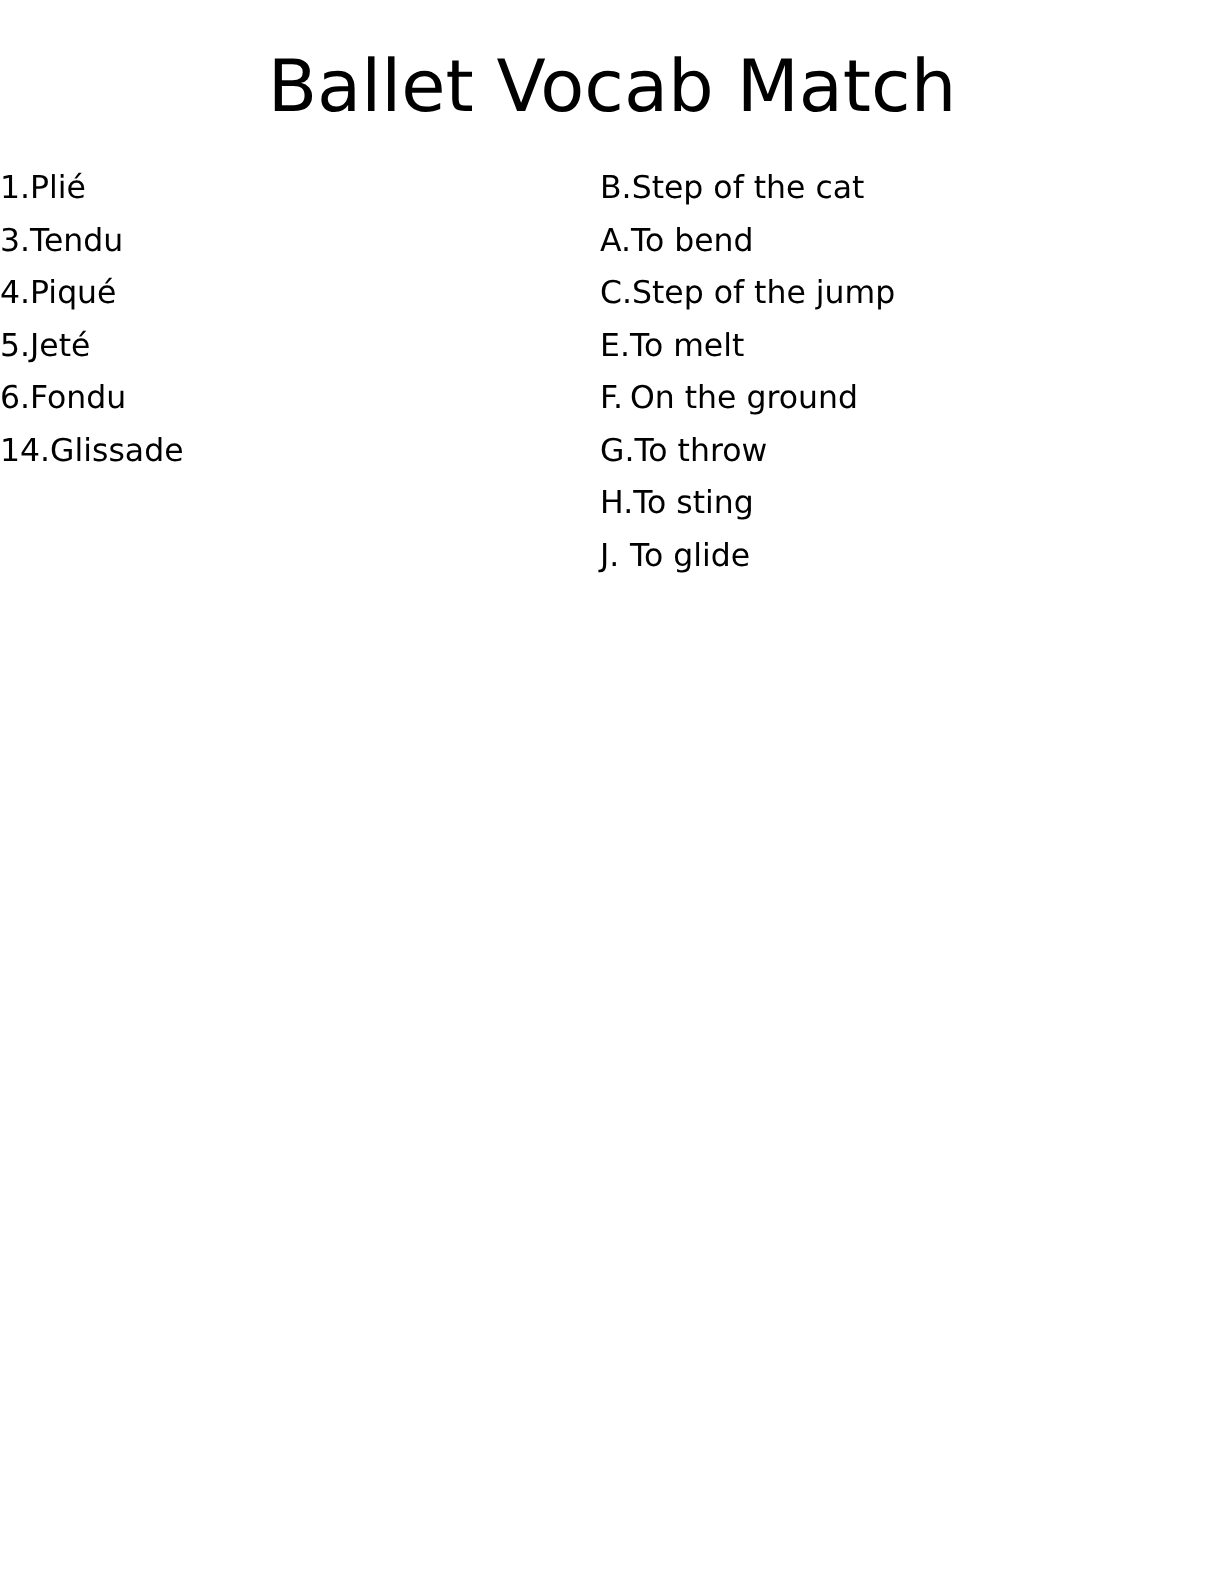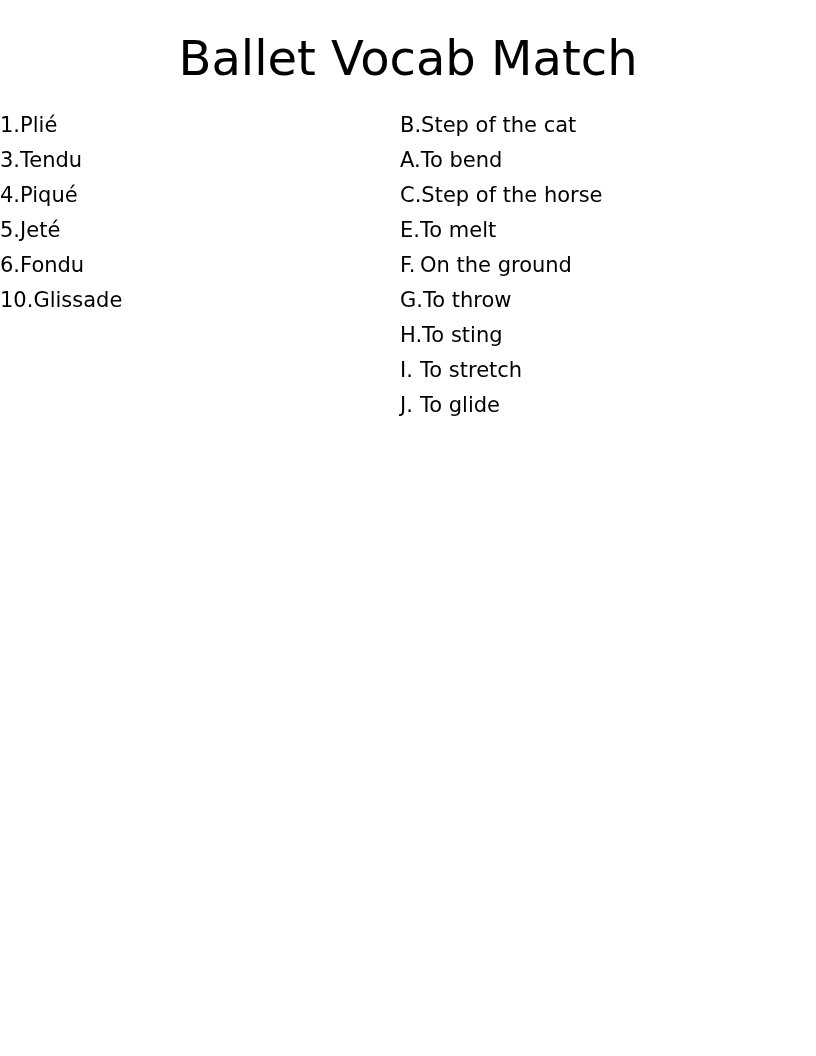--- a/index.html
+++ b/index.html
@@ -85,48 +85,45 @@
       <div class="item">
         <span class="marker">4.</span><span class="term">Piqué</span>
       </div>
       <div class="item">
         <span class="marker">5.</span><span class="term">Jeté</span>
       </div>
       <div class="item">
         <span class="marker">6.</span><span class="term">Fondu</span>
       </div>
       <div class="item">
-        <span class="marker marker-wide">10.</span><span class="term">Glissade</span>
+        <span class="marker marker-wide">14.</span><span class="term">Glissade</span>
       </div>
     </div>
 
     <div class="col col-right">
       <div class="item">
         <span class="marker">B.</span><span class="term">Step of the cat</span>
       </div>
       <div class="item">
         <span class="marker">A.</span><span class="term">To bend</span>
       </div>
       <div class="item">
-        <span class="marker">C.</span><span class="term">Step of the horse</span>
+        <span class="marker">C.</span><span class="term">Step of the jump</span>
       </div>
       <div class="item">
         <span class="marker">E.</span><span class="term">To melt</span>
       </div>
       <div class="item">
         <span class="marker">F.</span><span class="term">On the ground</span>
       </div>
       <div class="item">
         <span class="marker">G.</span><span class="term">To throw</span>
       </div>
       <div class="item">
         <span class="marker">H.</span><span class="term">To sting</span>
       </div>
       <div class="item">
-        <span class="marker">I.</span><span class="term">To stretch</span>
-      </div>
-      <div class="item">
         <span class="marker">J.</span><span class="term">To glide</span>
       </div>
     </div>
 
   </div>
 </div>
 
 </body></html>

